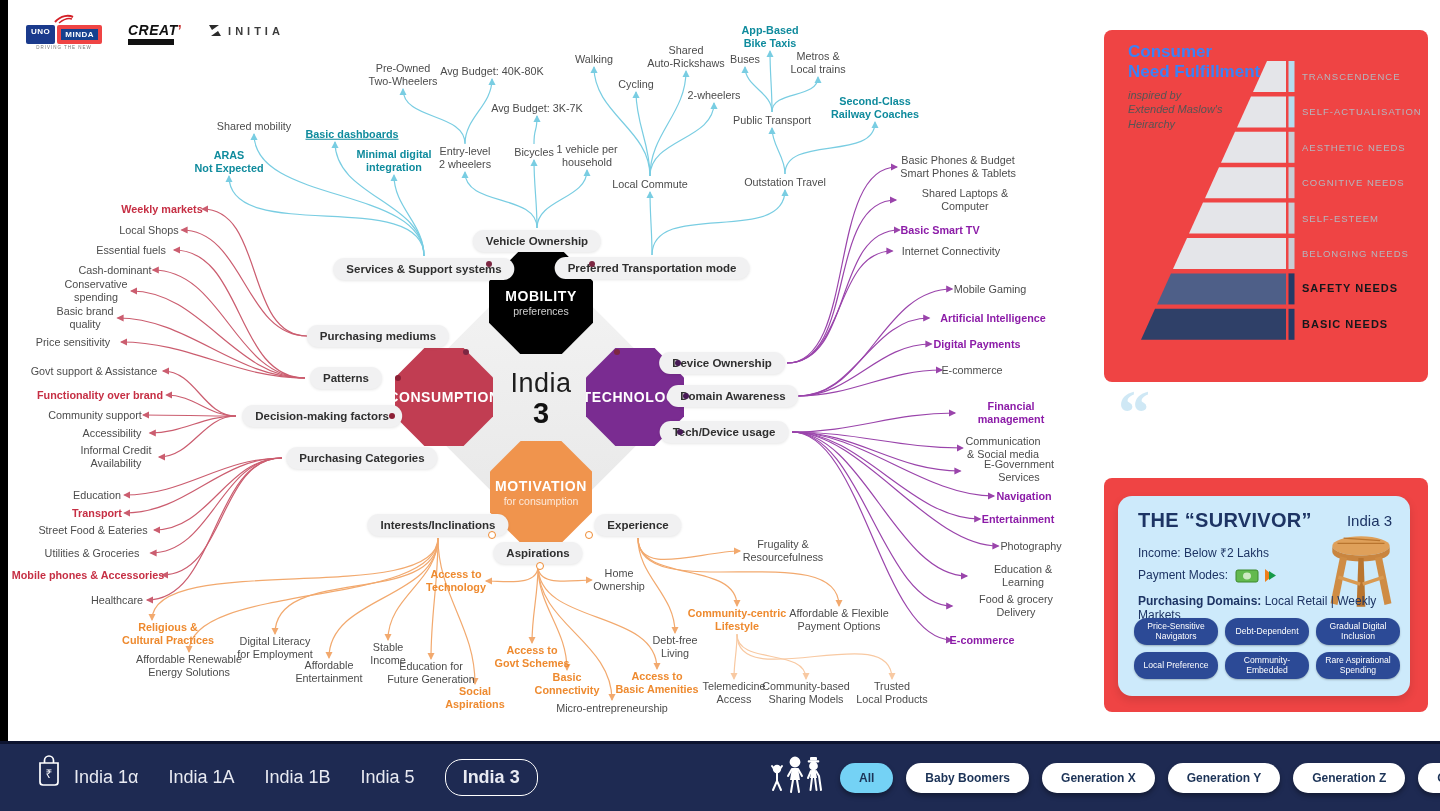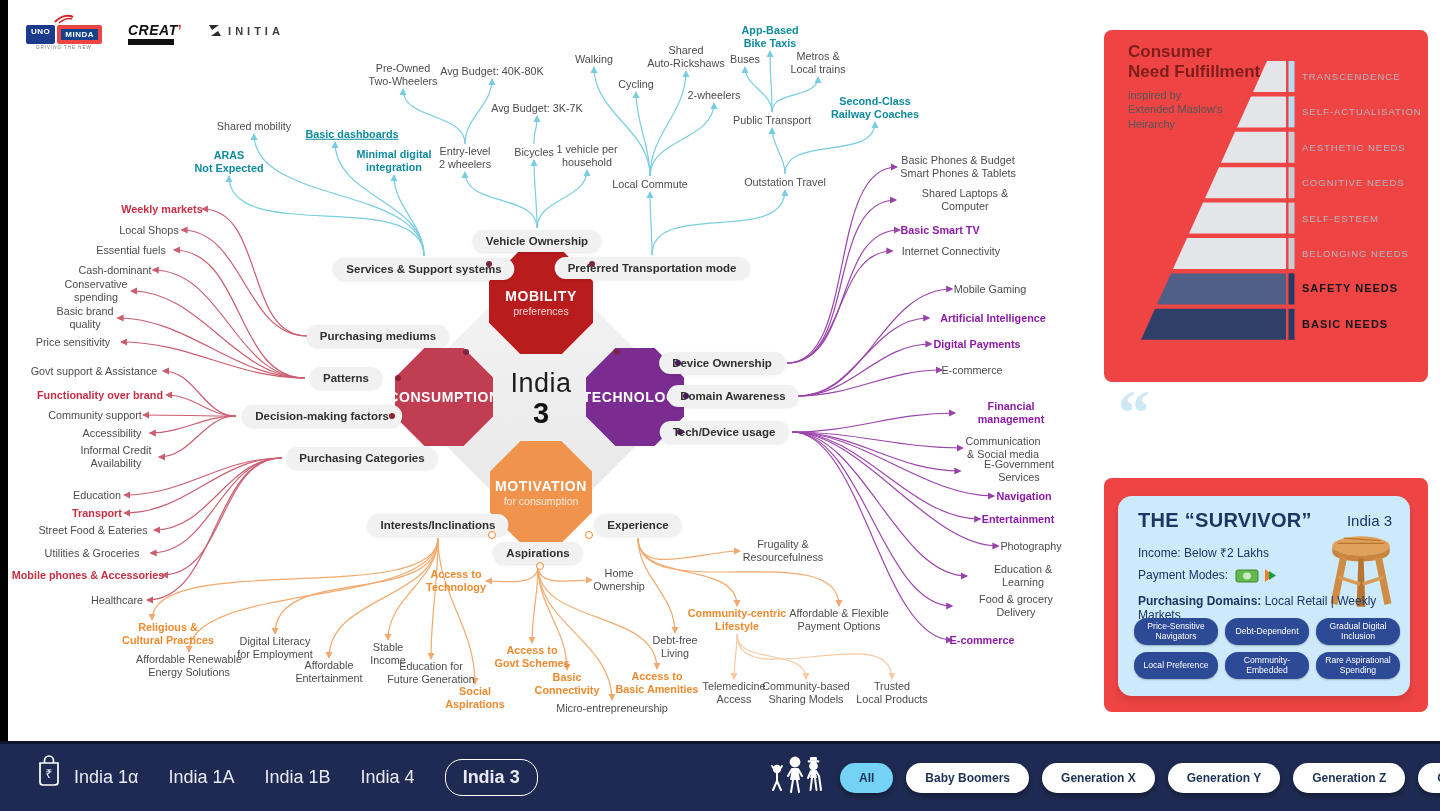--- a/index.html
+++ b/index.html
@@ -34,23 +34,23 @@
   .center-label .l2{font-size:29px;color:#111;font-weight:800;margin-top:-2px;}
   .pill{position:absolute;transform:translate(-50%,-50%);background:#f1f1f2;border-radius:14px;
         padding:5px 13px;font-size:11.5px;font-weight:600;color:#2f2f2f;white-space:nowrap;
         box-shadow:0 1px 3px rgba(0,0,0,.10);}
   .leaf{position:absolute;transform:translate(-50%,-50%);font-size:10.8px;line-height:1.16;
         color:#4c4c4c;font-weight:500;text-align:center;white-space:pre-line;}
   .leaf.b{font-weight:700;}
   .cdot{position:absolute;width:6px;height:6px;border-radius:50%;transform:translate(-50%,-50%);}
   
   .card{position:absolute;background:#ef4444;border-radius:8px;}
-  .need-title{position:absolute;left:1128px;top:42px;font-size:17px;font-weight:800;color:#7f1d1d;
+  .need-title{position:absolute;left:1128px;top:42px;font-size:17px;font-weight:800;color:#3b82f6;
               line-height:1.18;white-space:pre-line;}
-  .need-sub{position:absolute;left:1128px;top:88px;font-size:11px;color:#555;
+  .need-sub{position:absolute;left:1128px;top:88px;font-size:11px;font-style:italic;color:#555;
             line-height:1.3;white-space:pre-line;}
   .quote-mark{position:absolute;left:1118px;top:376px;font-size:64px;color:#cfe8f5;font-weight:800;font-family:"Liberation Serif",serif;}
   .quote-text{position:absolute;left:1136px;top:398px;width:300px;font-size:14.6px;font-style:italic;
               color:#27406b;line-height:1.32;}
   .quote-text b{font-weight:800;}
   .survivor{position:absolute;left:1118px;top:496px;width:292px;height:200px;background:#cdeafb;
             border-radius:14px;box-shadow:0 4px 10px rgba(0,0,0,.12);}
   .sv-title{position:absolute;left:20px;top:13px;font-size:20px;font-weight:800;color:#1d3464;letter-spacing:.3px;}
   .sv-seg{position:absolute;right:18px;top:16px;font-size:15px;color:#1d3464;}
   .sv-line{position:absolute;left:20px;font-size:12px;color:#1d3464;}
@@ -197,21 +197,21 @@
         <path d="M538,566 C538,625.7565435412725 657,609.0434564587274 657,668.8" fill="none" stroke="#f2a96e" stroke-width="1.2" marker-end="url(#mf2a96e)"></path>
         <path d="M638,538 C638,576.6705595511625 675,594.1294404488375 675,632.8" fill="none" stroke="#f2a96e" stroke-width="1.2" marker-end="url(#mf2a96e)"></path>
         <path d="M638,538 C638,577.073535801102 700.926464198898,551 740,551" fill="none" stroke="#f2a96e" stroke-width="1.2" marker-end="url(#mf2a96e)"></path>
         <path d="M638,538 C638,583.5965798717403 737,560.2034201282596 737,605.8" fill="none" stroke="#f2a96e" stroke-width="1.2" marker-end="url(#mf2a96e)"></path>
         <path d="M638,538 C638,608 839,535.8 839,605.8" fill="none" stroke="#f2a96e" stroke-width="1.2" marker-end="url(#mf2a96e)"></path>
         <path d="M737,634.2 C737,652.2 734,660.8 734,678.8" fill="none" stroke="#f8c9a2" stroke-width="1.2" marker-end="url(#mf8c9a2)"></path>
         <path d="M737,634.2 C737,665.4205557926184 806,647.5794442073816 806,678.8" fill="none" stroke="#f8c9a2" stroke-width="1.2" marker-end="url(#mf8c9a2)"></path>
         <path d="M737,634.2 C737,695.4898417684367 892,617.5101582315633 892,678.8" fill="none" stroke="#f8c9a2" stroke-width="1.2" marker-end="url(#mf8c9a2)"></path>
       </svg>
     <div id="nodes">
-        <div class="oct" style="left: 541px; top: 302px; width: 104px; height: 104px; background: #b91c1c;">
+        <div class="oct" style="left: 541px; top: 302px; width: 104px; height: 104px; background: #000000;">
           <div class="oct-t">MOBILITY</div>
           <div class="oct-s">preferences</div>
         </div>
         <div class="pill" style="left: 537px; top: 241px;">Vehicle Ownership</div>
         <div class="pill" style="left: 424px; top: 269px;">Services &amp; Support systems</div>
         <div class="pill" style="left: 652px; top: 268px;">Preferred Transportation mode</div>
         <div class="leaf" style="left: 403px; top: 75px;">Pre-Owned
 Two-Wheelers</div>
         <div class="leaf" style="left: 492px; top: 71px;">Avg Budget: 40K-80K</div>
         <div class="leaf" style="left: 537px; top: 108px;">Avg Budget: 3K-7K</div>
@@ -440,21 +440,21 @@
   <div class="bottombar">
     <svg class="bag" width="26" height="36" viewBox="0 0 26 36">
       <path d="M4,10 h18 v19 a3,3 0 0 1 -3,3 H7 a3,3 0 0 1 -3,-3 z" fill="none" stroke="#fff" stroke-width="1.7"></path>
       <path d="M8.5,10 v-2.5 a4.5,4.5 0 0 1 9,0 V10" fill="none" stroke="#fff" stroke-width="1.7"></path>
       <text x="13" y="25" font-size="12" fill="#fff" text-anchor="middle" font-family="Liberation Sans,sans-serif">₹</text>
     </svg>
     <div class="tabs" id="tabs">
         <div class="tab">India 1α</div>
         <div class="tab">India 1A</div>
         <div class="tab">India 1B</div>
-        <div class="tab">India 4</div>
+        <div class="tab">India 5</div>
         <div class="tab active">India 3</div>
       </div>
     <svg class="family" width="56" height="42" viewBox="0 0 56 42">
       <g stroke="#fff" stroke-width="2" stroke-linecap="round" fill="#fff">
         <circle cx="7" cy="13" r="3.2"></circle>
         <path d="M2,10 L7,17 M12,10 L7,17 M7,17 v8 M7,25 l-4,9 M7,25 l4,9" fill="none"></path>
         <circle cx="25" cy="6" r="4.4"></circle>
         <path d="M20,24 L22,12 h6 L30,24 z" stroke="none"></path>
         <path d="M22,13 l-4,7 M28,13 l4,7 M23,24 l-2,12 M27,24 l2,12" fill="none"></path>
         <rect x="40" y="1" width="7" height="3.4" rx="1" stroke="none"></rect>

